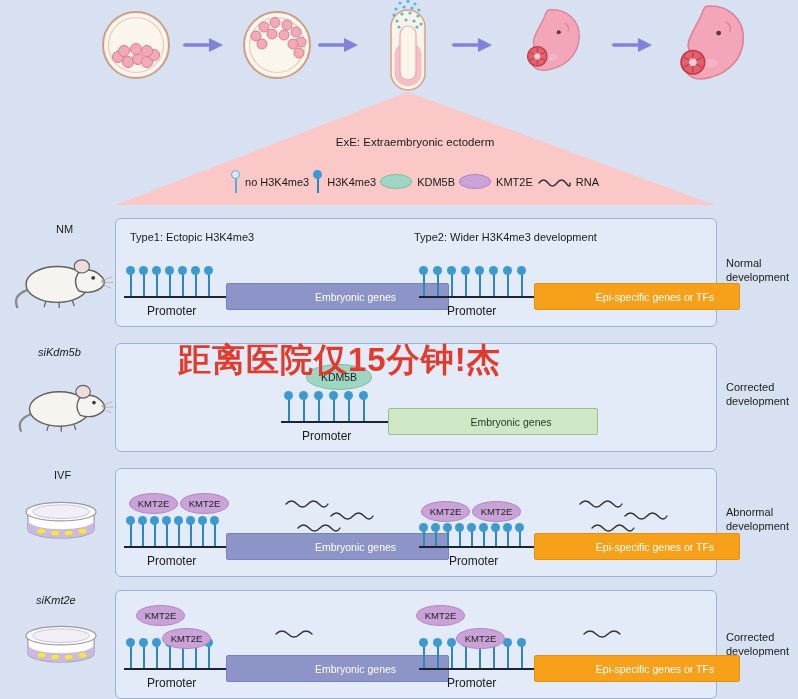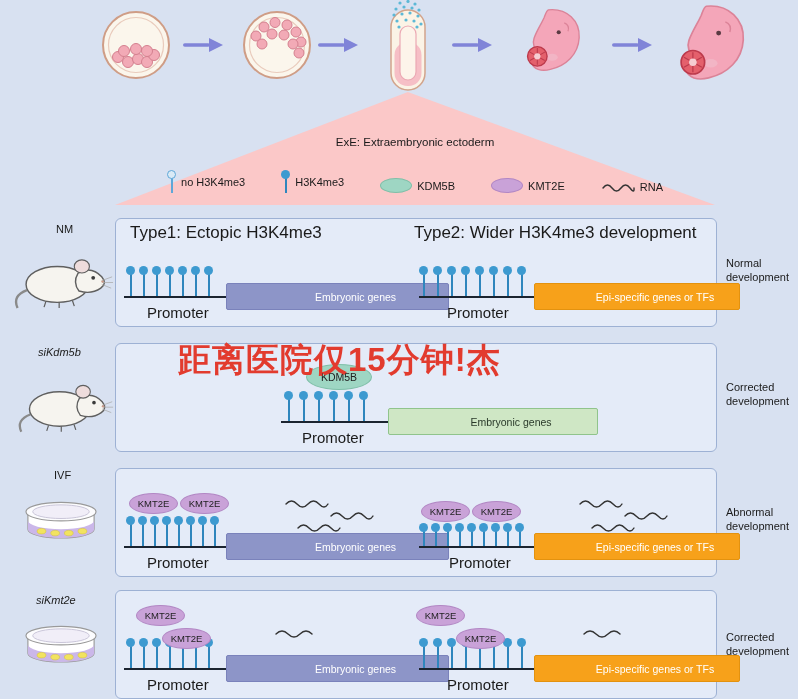--- a/index.html
+++ b/index.html
@@ -18,21 +18,21 @@
     position:absolute; left:115px; top:92px; width:600px; height:113px;
     background:#fbc8c8;
     clip-path:polygon(48.8% 0%, 100% 100%, 0% 100%);
   }
   .funnel-title {
     position:absolute; left:115px; top:136px; width:600px;
     text-align:center; font-size:11.5px;
   }
   .legend {
     position:absolute; left:115px; top:170px; width:600px;
-    display:flex; justify-content:center; align-items:flex-end; gap:36px;
+    display:flex; justify-content:center; align-items:center; gap:4px;
     font-size:11px;
   }
   .leg-item { display:flex; align-items:center; gap:5px; }
   .leg-oval { width:30px; height:13px; border-radius:50%; display:inline-block; }
   .leg-oval.green { background:#9ed6c3; border:1px solid #7fbfa8; }
   .leg-oval.purple { background:#c9a2d8; border:1px solid #b287c4; }
 
   
   .lprow { position:absolute; display:flex; gap:4px; align-items:flex-start; }
   .lp { position:relative; width:9px; height:30px; display:inline-block; flex:0 0 auto; }
@@ -41,31 +41,31 @@
   .lp.sm { height:23px; }
   .lp.sm::before { height:18px; }
   .lp.open::after { background:#d9eaf6; border:1.5px solid #5ea7d8; width:7px; height:7px; left:0; top:0; }
   .lp.open::before { background:#5ea7d8; }
 
   
   .panel {
     position:absolute; left:115px; width:600px; height:107px;
     background:#e4ebf8; border:1px solid #9db1d4; border-radius:6px;
   }
-  .ptitle { position:absolute; top:4px; font-size:17px; }
+  .ptitle { position:absolute; top:12px; font-size:11px; }
   .gline { position:absolute; height:2px; background:#1b2430; }
   .gbox {
     position:absolute; height:25px; border-radius:2px;
     display:flex; align-items:center; justify-content:center;
     font-size:10.5px; white-space:nowrap;padding-left:36px;
   }
   .gbox.purple { background:#8d95c8; border:1px solid #7a82bb; color:#ffffff; }
   .gbox.orange { background:#f7a11a; border:1px solid #e3920f; color:#ffffff; }
   .gbox.green  { background:#cfe7c5; border:1px solid #90c48c; color:#2a3a2a; }
-  .prom { position:absolute; font-size:15px; color:#1a1a1a; }
+  .prom { position:absolute; font-size:12px; color:#1a1a1a; }
   .oval {
     position:absolute; width:47px; height:19px; border-radius:50%;
     display:flex; align-items:center; justify-content:center; font-size:9.5px;
   }
   .oval.purple-oval { background:#c9a2d8; border:1px solid #b287c4; color:#222; }
   .oval.green-oval  { background:#9ed6c3; border:1px solid #7fbfa8; color:#222; font-size:10.5px; }
   .wave { position:absolute; }
 
   
   .rowlab { position:absolute; font-size:11px; }

